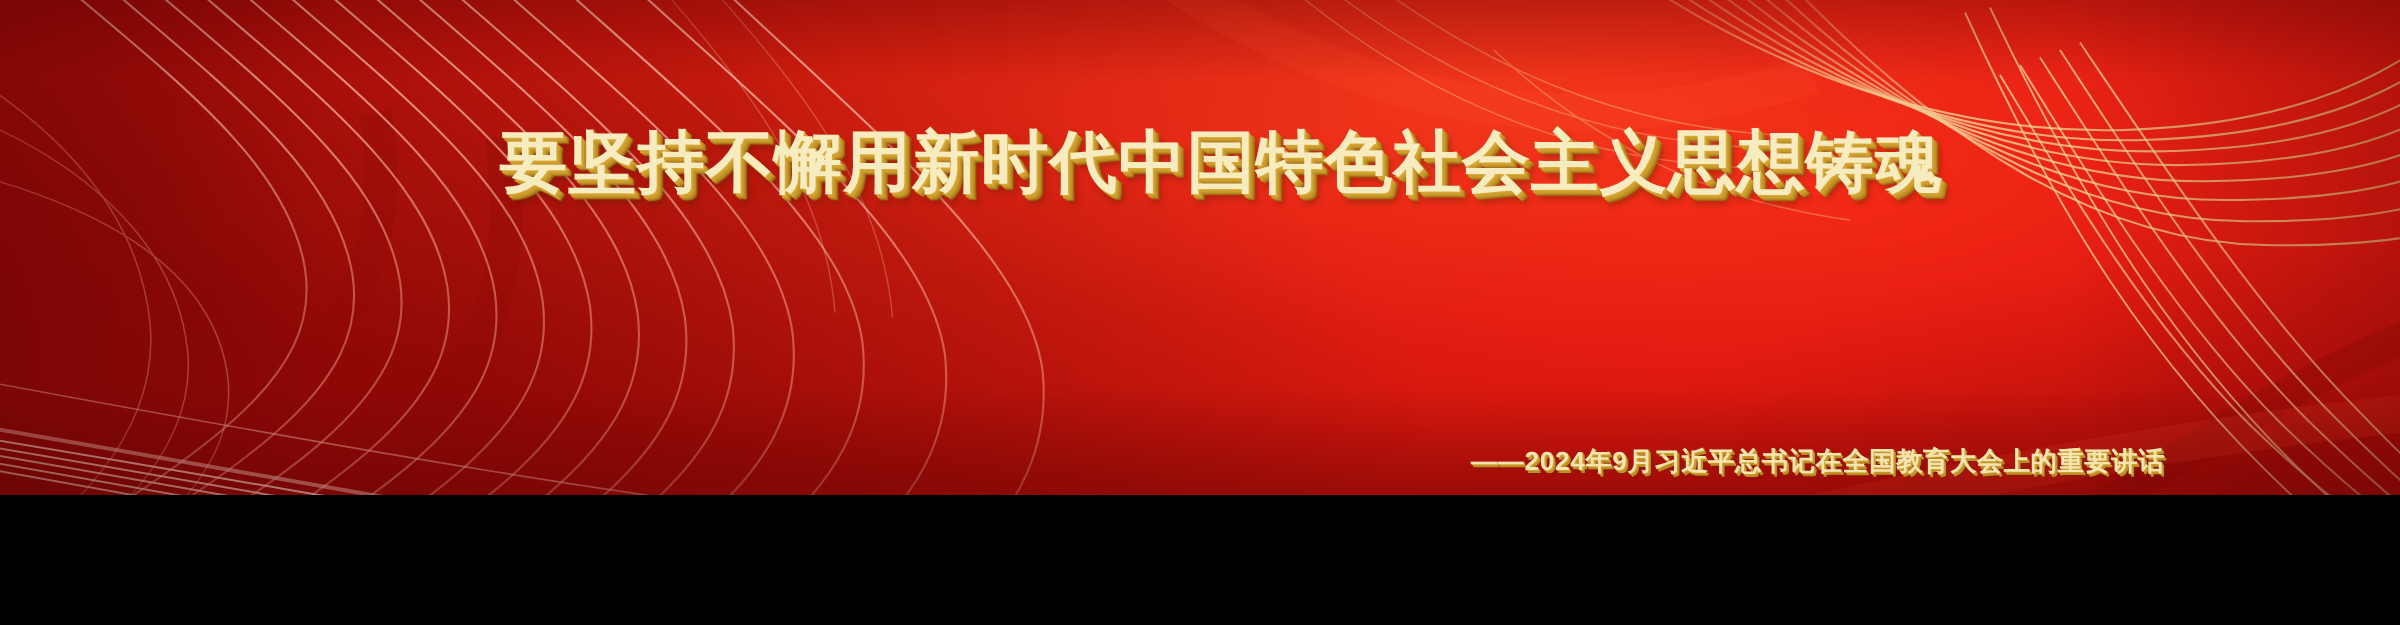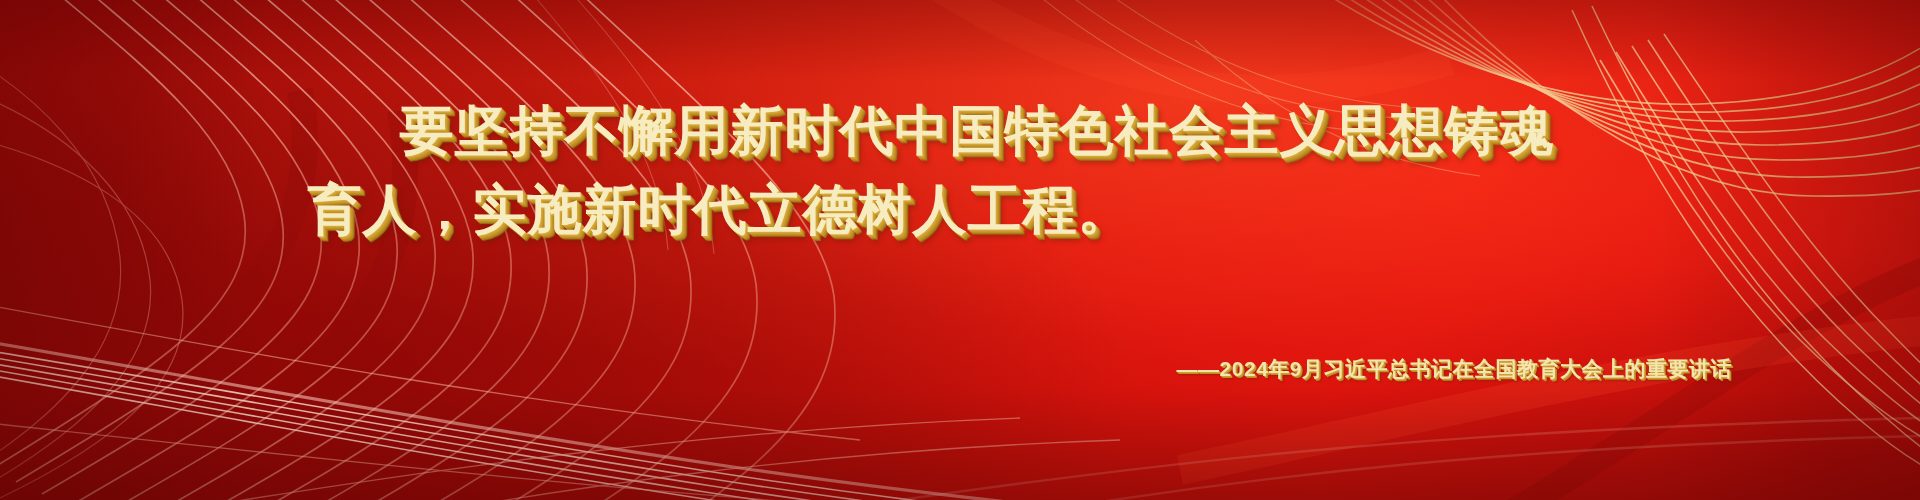--- a/index.html
+++ b/index.html
@@ -4,21 +4,21 @@
 <title>Banner</title>
 <style>
   html, body {
     margin: 0;
     padding: 0;
     background: #000;
   }
   #banner {
     position: relative;
     width: 1920px;
-    height: 500px;
+    height: 396px;
     overflow: hidden;
     font-family: "Liberation Sans", "DejaVu Sans", sans-serif;
     background: #c9100e;
   }
 
   
   .bg-base {
     position: absolute;
     inset: 0;
     background:
@@ -227,18 +227,17 @@
       <path d="M 900,500 C 1180,460 1440,430 1920,418"></path>
       <path d="M 1000,518 C 1260,474 1520,446 1920,436"></path>
     </g>
   </svg>
 
   <div class="bg-vignette"></div>
 
   <div class="content">
     <div class="headline">
       <span class="line line-1">要坚持不懈用新时代中国特色社会主义思想铸魂</span>
-      <span class="line line-2">育人，实施新时代立德树人工程。</span>
     </div>
     <div class="attribution">——2024年9月习近平总书记在全国教育大会上的重要讲话</div>
   </div>
 
 </div>
 
 </body></html>

